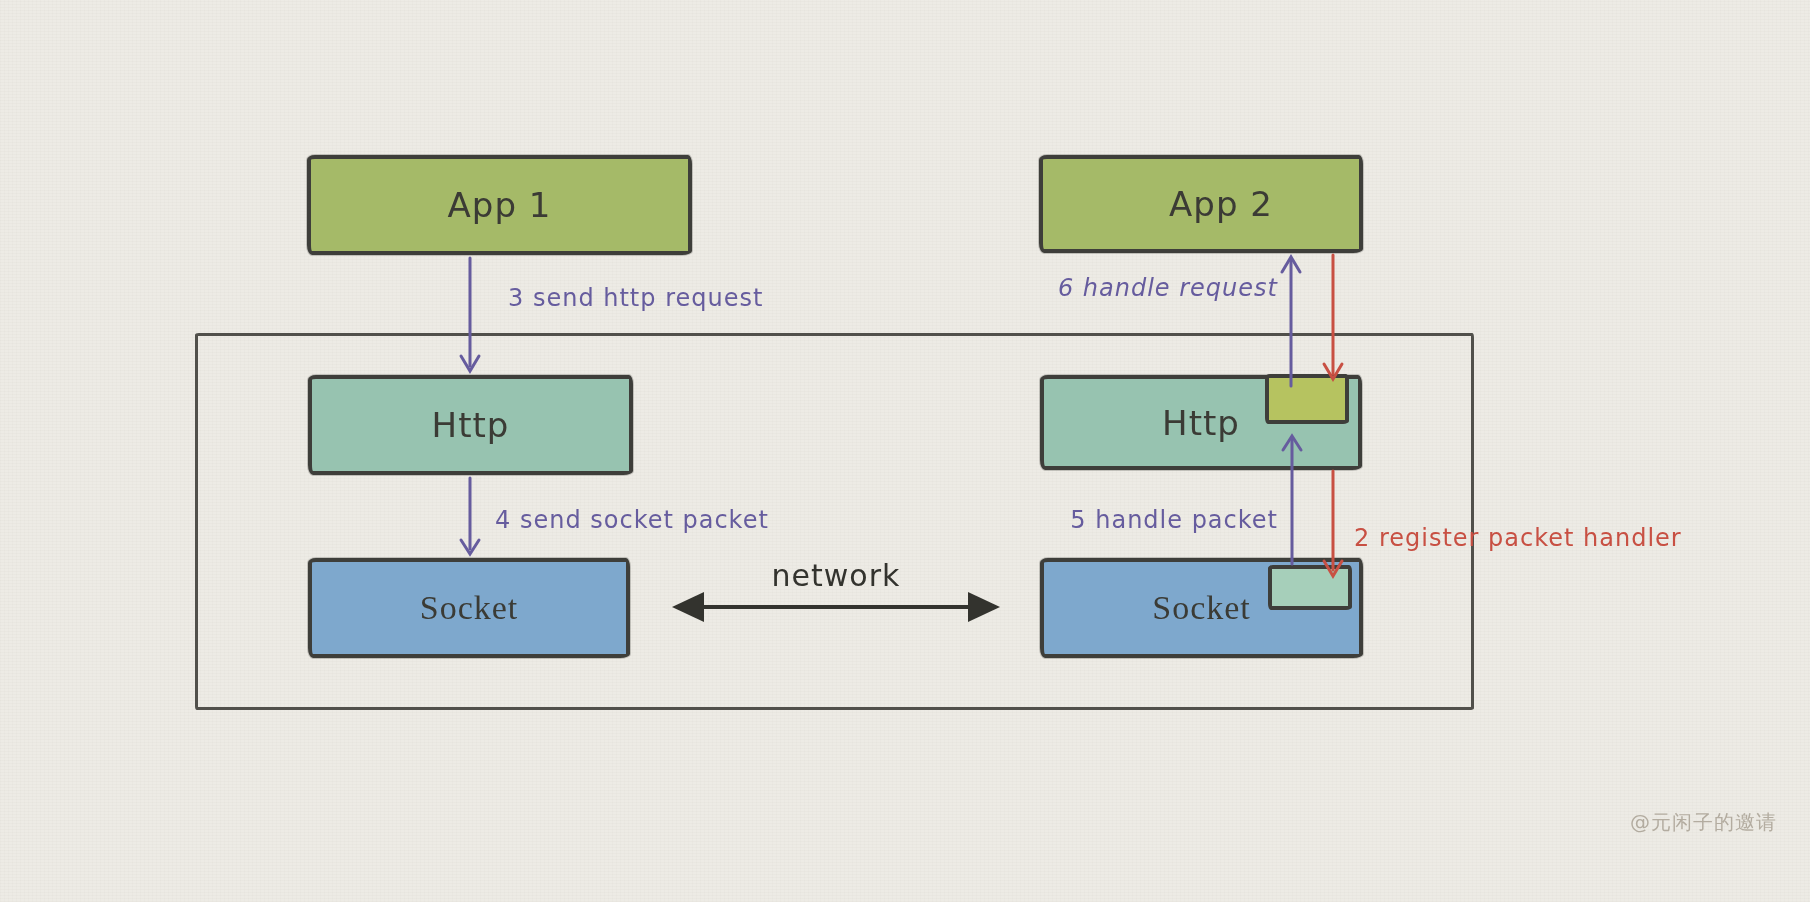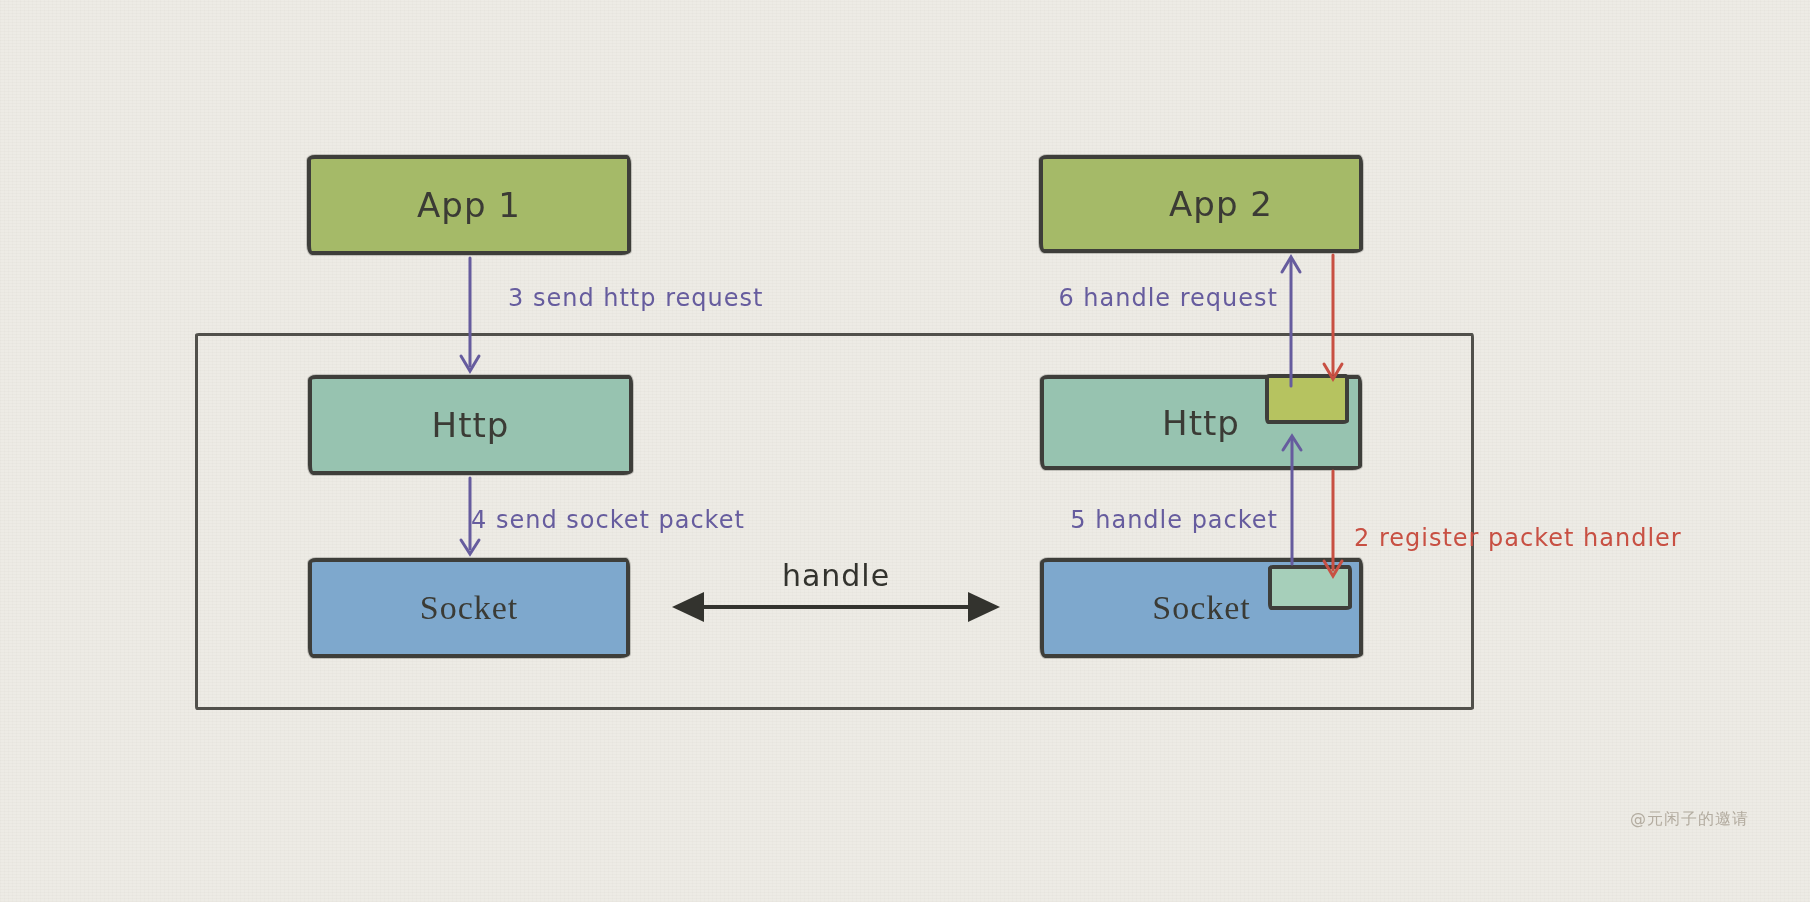--- a/index.html
+++ b/index.html
@@ -36,33 +36,33 @@
     position:absolute;font-size:24px;letter-spacing:1px;white-space:nowrap;
   }
   .purple{color:#665c9e;}
   .red{color:#c85043;}
   .right-anchor{text-align:right;}
   #network-label{
     position:absolute;left:736px;top:558px;width:200px;text-align:center;
     font-size:30px;color:#33332e;letter-spacing:1px;
   }
   #watermark{
-    position:absolute;left:1630px;top:809px;font-size:16px;color:#b3aca0;
+    position:absolute;left:1630px;top:809px;font-size:20px;color:#b3aca0;
     letter-spacing:1px;
   }
   #arrow-layer{position:absolute;left:0;top:0;pointer-events:none;}
 </style>
 </head>
 <body>
 
 <div id="canvas">
 
   <div class="frame"></div>
 
-  <div class="box app" style="left:307px;top:155px;width:324px;height:100px;">
+  <div class="box app" style="left:307px;top:155px;width:385px;height:100px;">
     <span>App 1</span>
   </div>
   <div class="box http" style="left:308px;top:375px;width:325px;height:100px;">
     <span>Http</span>
   </div>
   <div class="box socket" style="left:308px;top:558px;width:322px;height:100px;">
     <span>Socket</span>
   </div>
 
   <div class="box app" style="left:1039px;top:155px;width:324px;height:98px;padding-left:40px;">
@@ -111,22 +111,22 @@
     </g>
 
     <g>
       <path d="M700,607 L972,607" stroke="#33332e" stroke-width="4" stroke-linecap="round"></path>
       <polygon points="672,607 704,592 704,622" fill="#33332e"></polygon>
       <polygon points="1000,607 968,592 968,622" fill="#33332e"></polygon>
     </g>
   </svg>
 
   <div class="elabel purple" style="left:495px;top:284px;margin-left:13px;">3 send http request</div>
-  <div class="elabel purple" style="left:471px;top:506px;">4 send socket packet</div>
-  <div class="elabel purple right-anchor" style="left:1000px;top:284px;width:278px;">6 handle request</div>
+  <div class="elabel purple" style="left:495px;top:506px;">4 send socket packet</div>
+  <div class="elabel purple right-anchor" style="left:1000px;top:274px;width:278px;font-style:italic;">6 handle request</div>
   <div class="elabel purple right-anchor" style="left:1000px;top:506px;width:278px;">5 handle packet</div>
   <div class="elabel red" style="left:1354px;top:506px;margin-top:18px;">2 register packet handler</div>
 
-  <div id="network-label">handle</div>
+  <div id="network-label">network</div>
 
   <div id="watermark">@元闲子的邀请</div>
 
 </div>
 
 </body></html>

